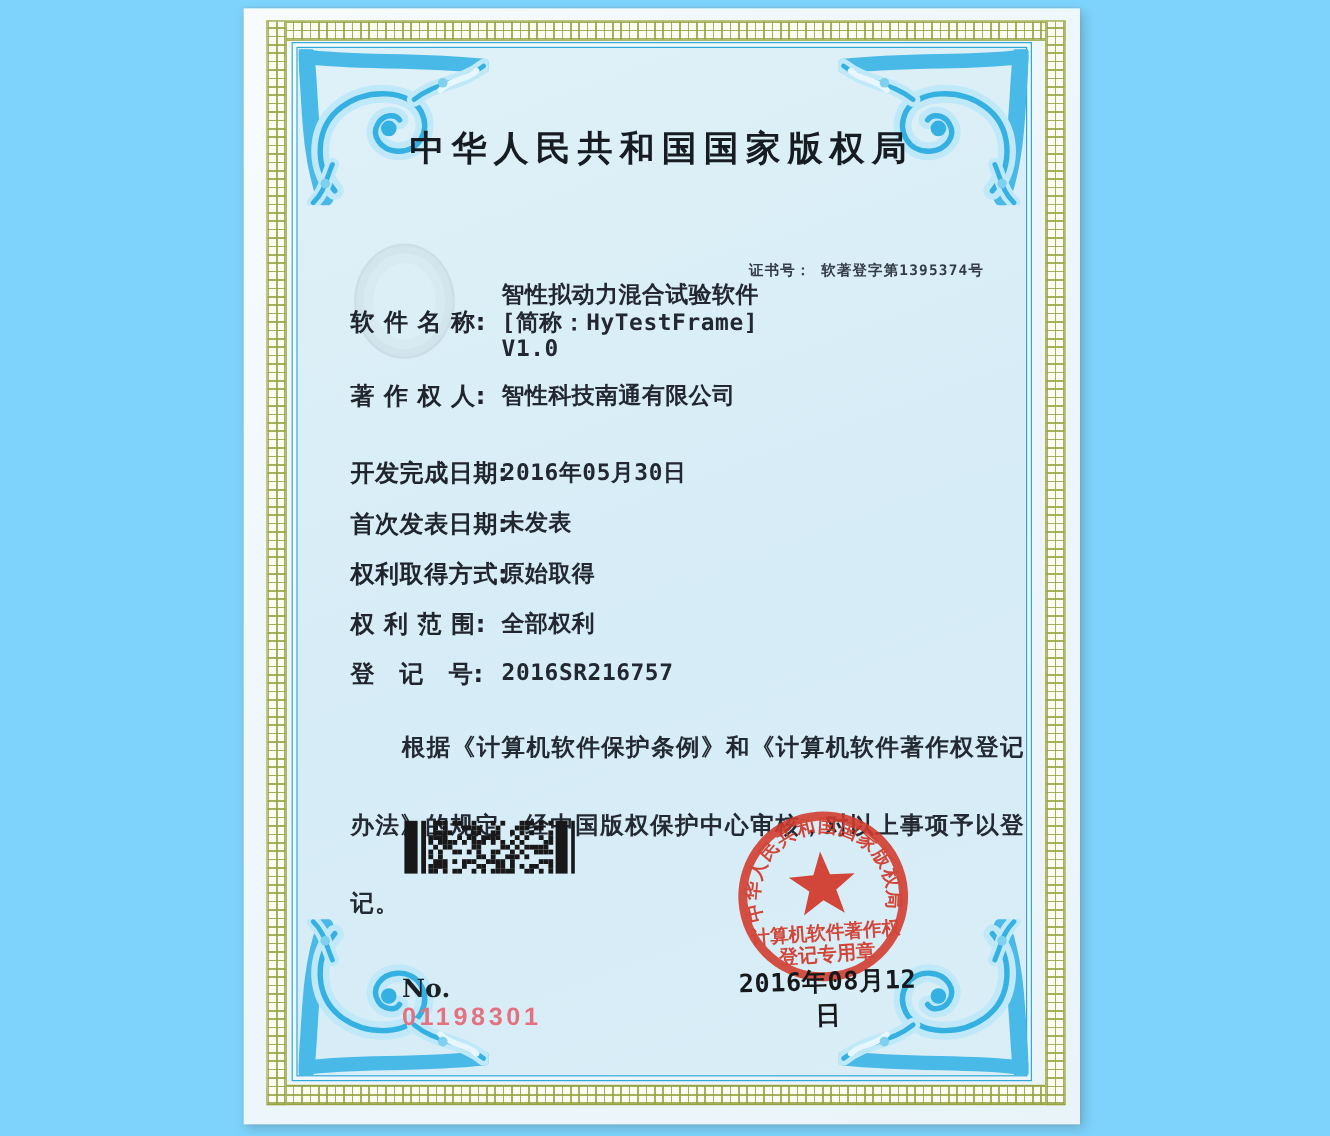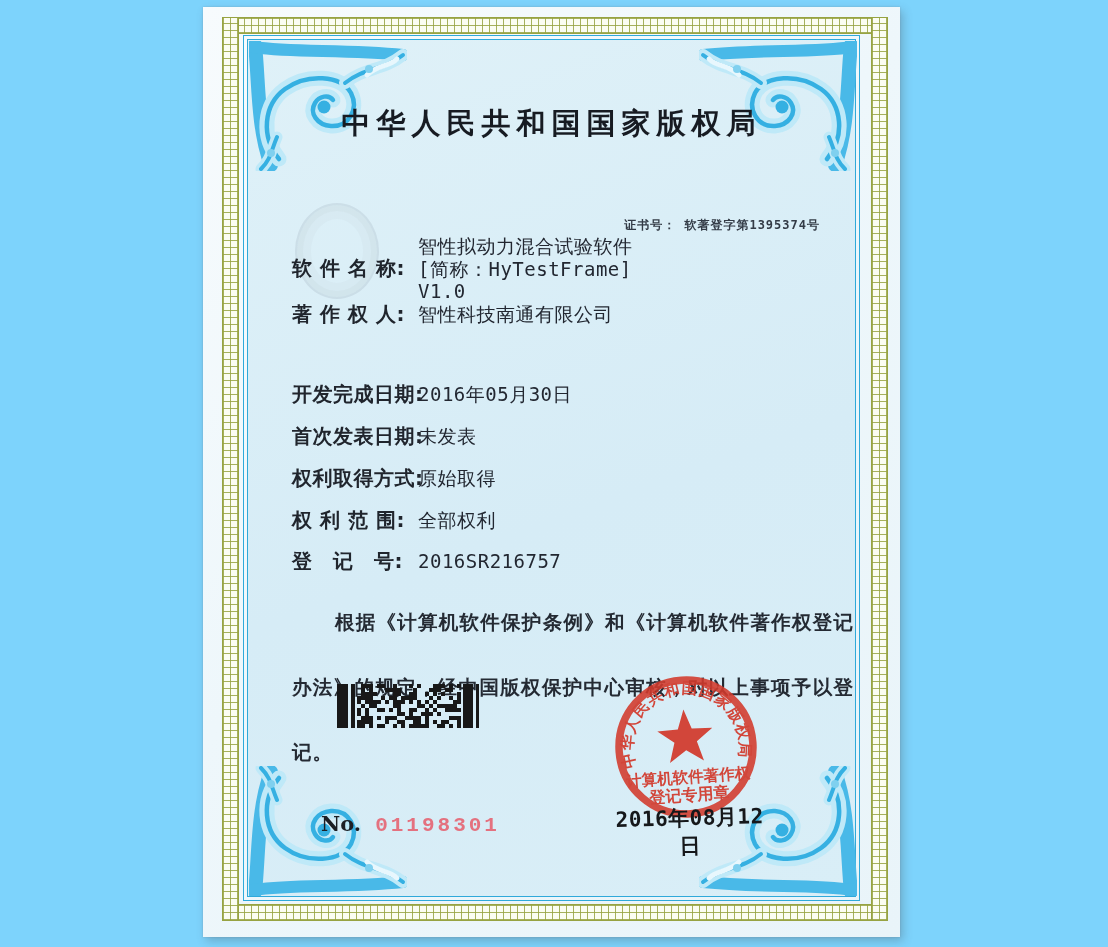--- a/index.html
+++ b/index.html
@@ -62,21 +62,21 @@
   }
 
   .frow { position:absolute; left:89px; display:flex; align-items:center; }
   .flabel {
     width:122px; font-size:20px; font-weight:bold; color:#20252d;
     white-space:nowrap; letter-spacing:0.5px; flex:none;
   }
   .fvalue-col { margin-left:4px; }
   .fvalue {
     font-family:"DejaVu Sans Mono","DejaVu Sans",monospace;
-    font-size:19px; font-weight:normal; color:#222731; line-height:22.5px;
+    font-size:19px; font-weight:bold; color:#222731; line-height:22.5px;
     letter-spacing:0.5px; white-space:nowrap;
   }
 
   .statement {
     position:absolute; left:89px; top:583px; width:562px;
     font-size:19.5px; font-weight:600; color:#242a33; line-height:65px;
     text-align:justify; text-indent:2.2em; letter-spacing:1px;
   }
 
   
@@ -97,27 +97,27 @@
     transform:rotate(-4deg); opacity:.93; z-index:4;
   }
   .seal-date {
     position:absolute; left:412px; top:797px; width:150px; text-align:center;
     font-size:21px; font-weight:bold; color:#16181b; letter-spacing:0.5px;
     transform:rotate(-1.5deg); z-index:5;
     font-family:"DejaVu Sans Mono","DejaVu Sans",monospace;
   }
 
   
-  .serial { position:absolute; left:118px; top:804px; display:flex; align-items:baseline; z-index:3; }
+  .serial { position:absolute; left:118px; top:804px; display:flex; align-items:baseline; z-index:3;flex-direction:column; }
   .serial-prefix {
     font-family:"DejaVu Serif","Liberation Serif",serif;
     font-size:21px; font-weight:bold; color:#1c1f24;
   }
   .serial-number {
-    margin-left:14px; font-family:Liberation Mono, monospace;
+    margin-left:14px; font-family:Liberation Sans, sans-serif;
     font-size:21px; font-weight:600; color:#e4717f; letter-spacing:3px;
   }
 
   svg text { font-family:"DejaVu Sans","Liberation Sans",sans-serif; }
 </style>
 </head>
 <body>
 
 <div class="stage">
 
@@ -171,21 +171,21 @@
     </div>
 
     <div class="frow" style="top:228px">
       <span class="flabel">软 件 名 称:</span>
       <span class="fvalue-col">
         <div class="fvalue">智性拟动力混合试验软件</div>
         <div class="fvalue">[简称：HyTestFrame]</div>
         <div class="fvalue">V1.0</div>
       </span>
     </div>
-    <div class="frow" style="top:294px">
+    <div class="frow" style="top:310px">
       <span class="flabel">著 作 权 人:</span>
       <span class="fvalue-col">
           <div class="fvalue">智性科技南通有限公司</div>
         </span>
     </div>
     <div class="frow" style="top:374px">
       <span class="flabel">开发完成日期:</span>
       <span class="fvalue-col">
           <div class="fvalue">2016年05月30日</div>
         </span>

